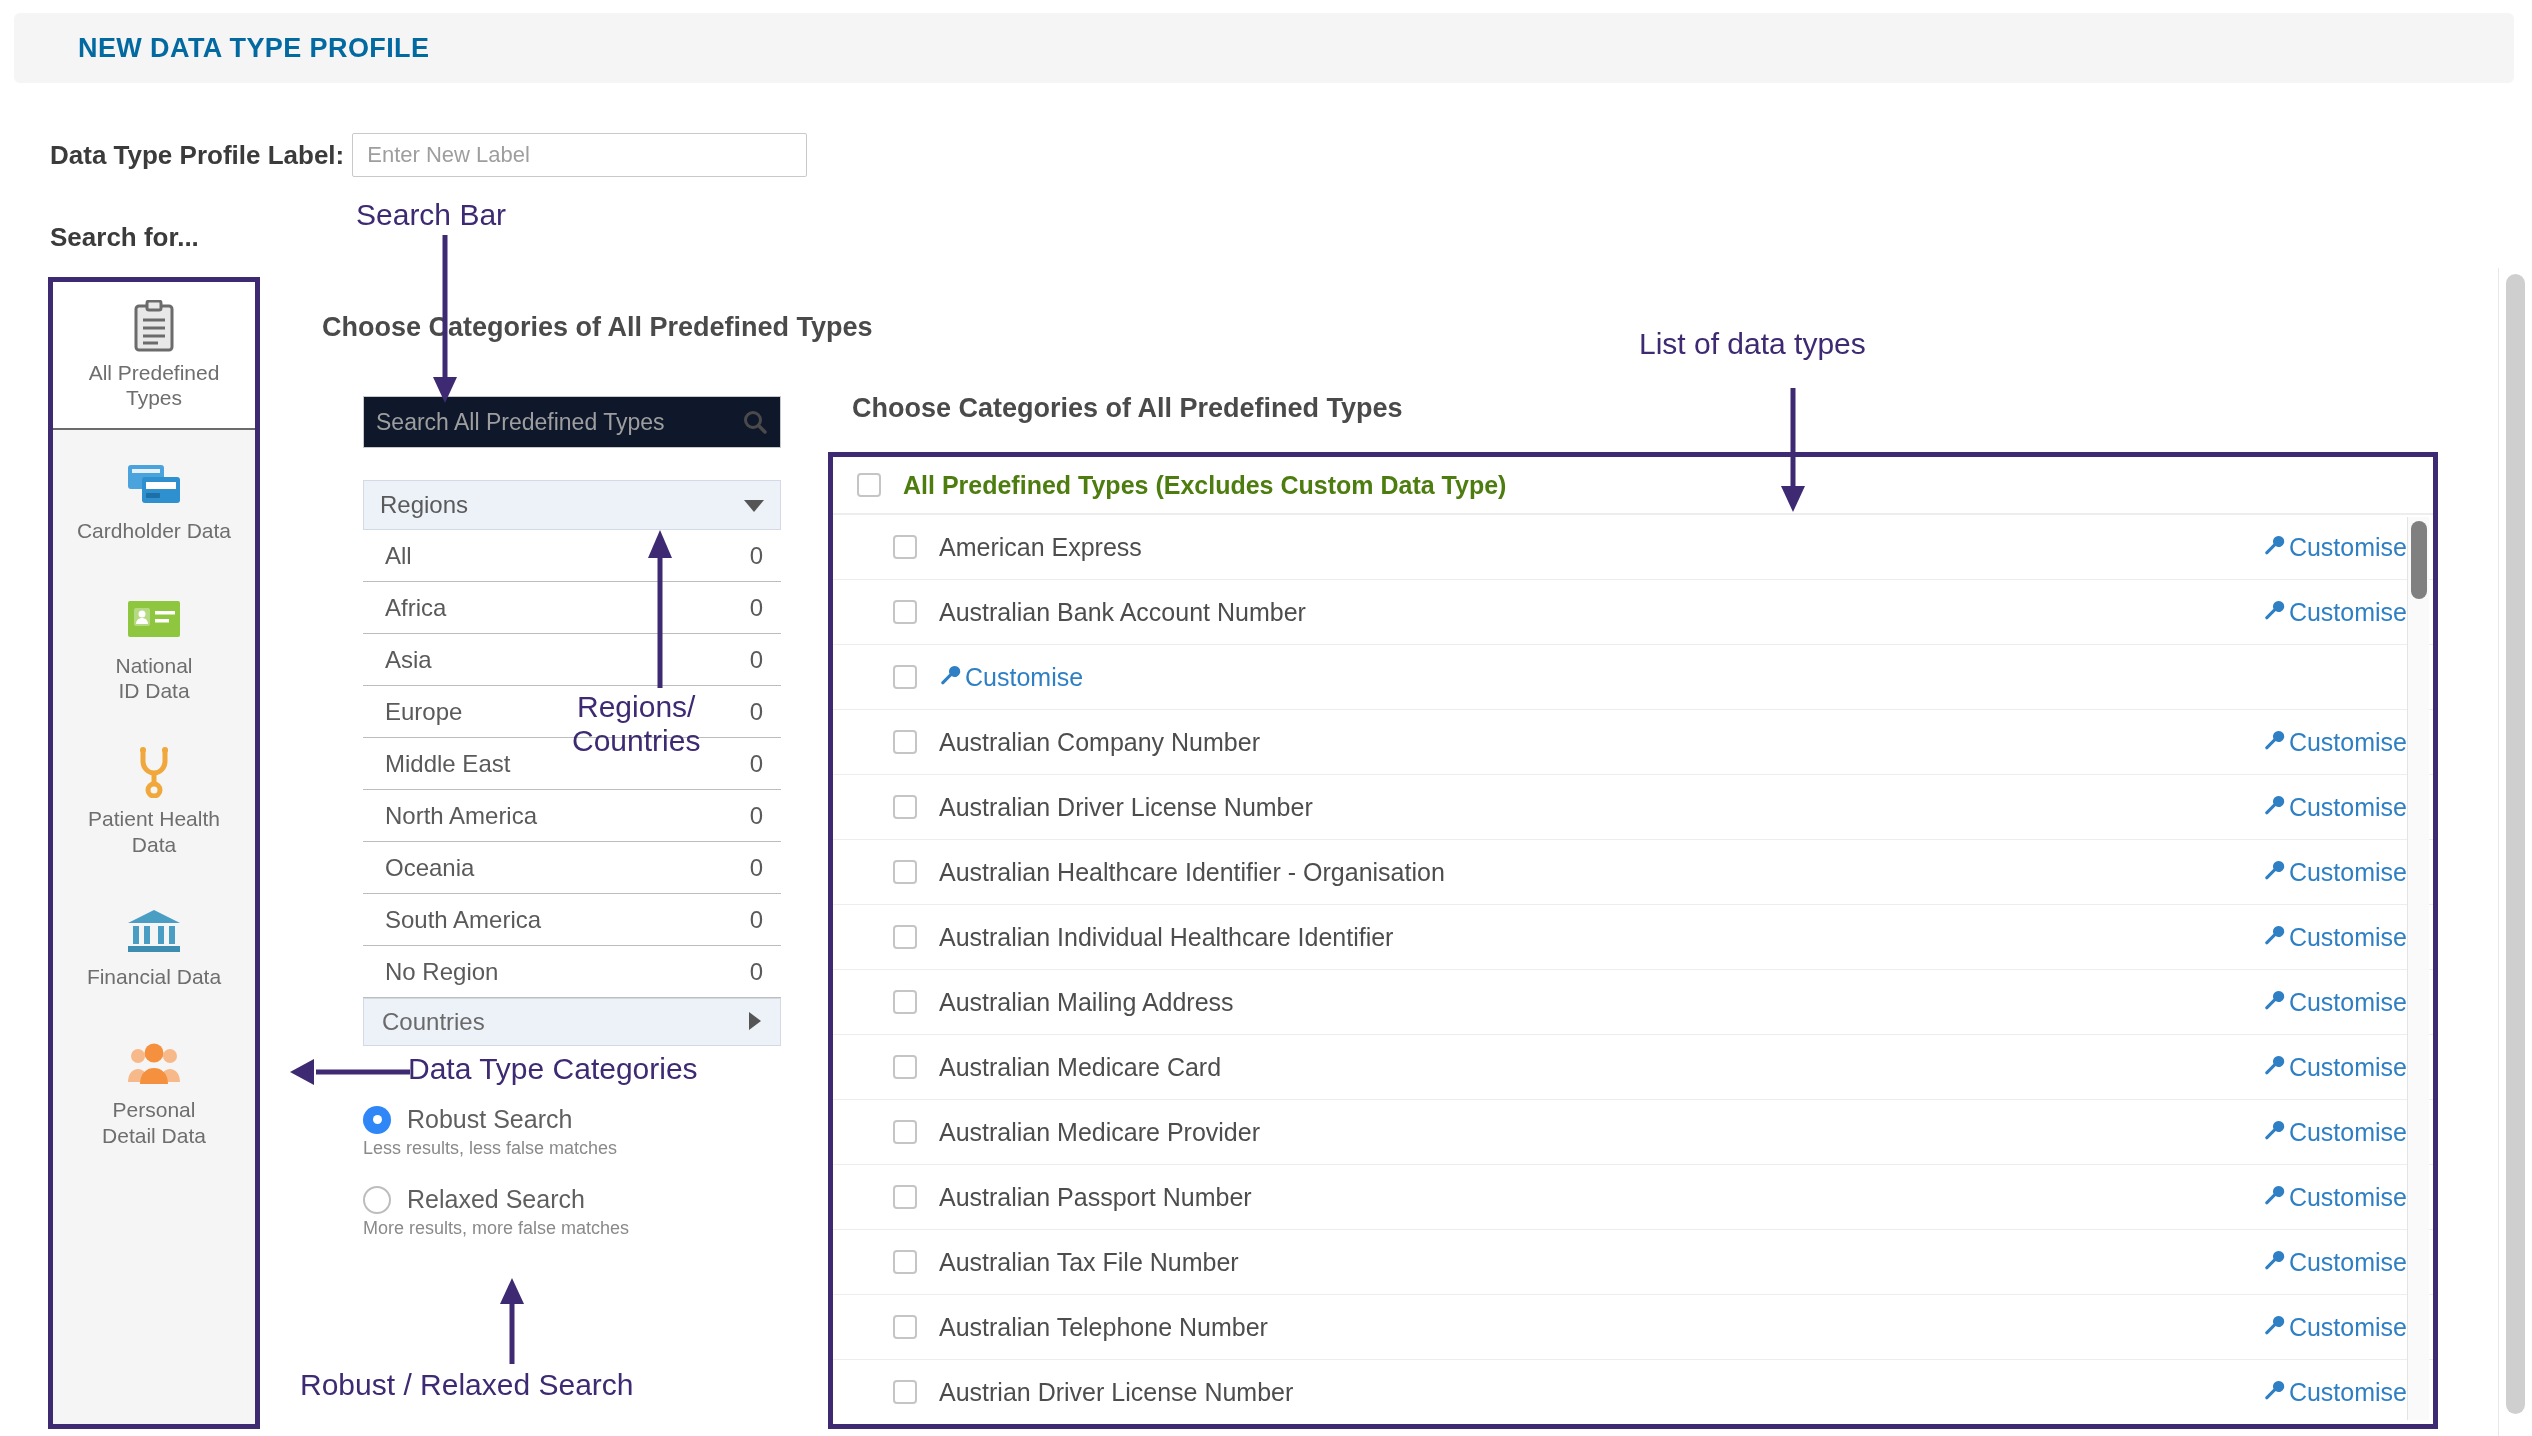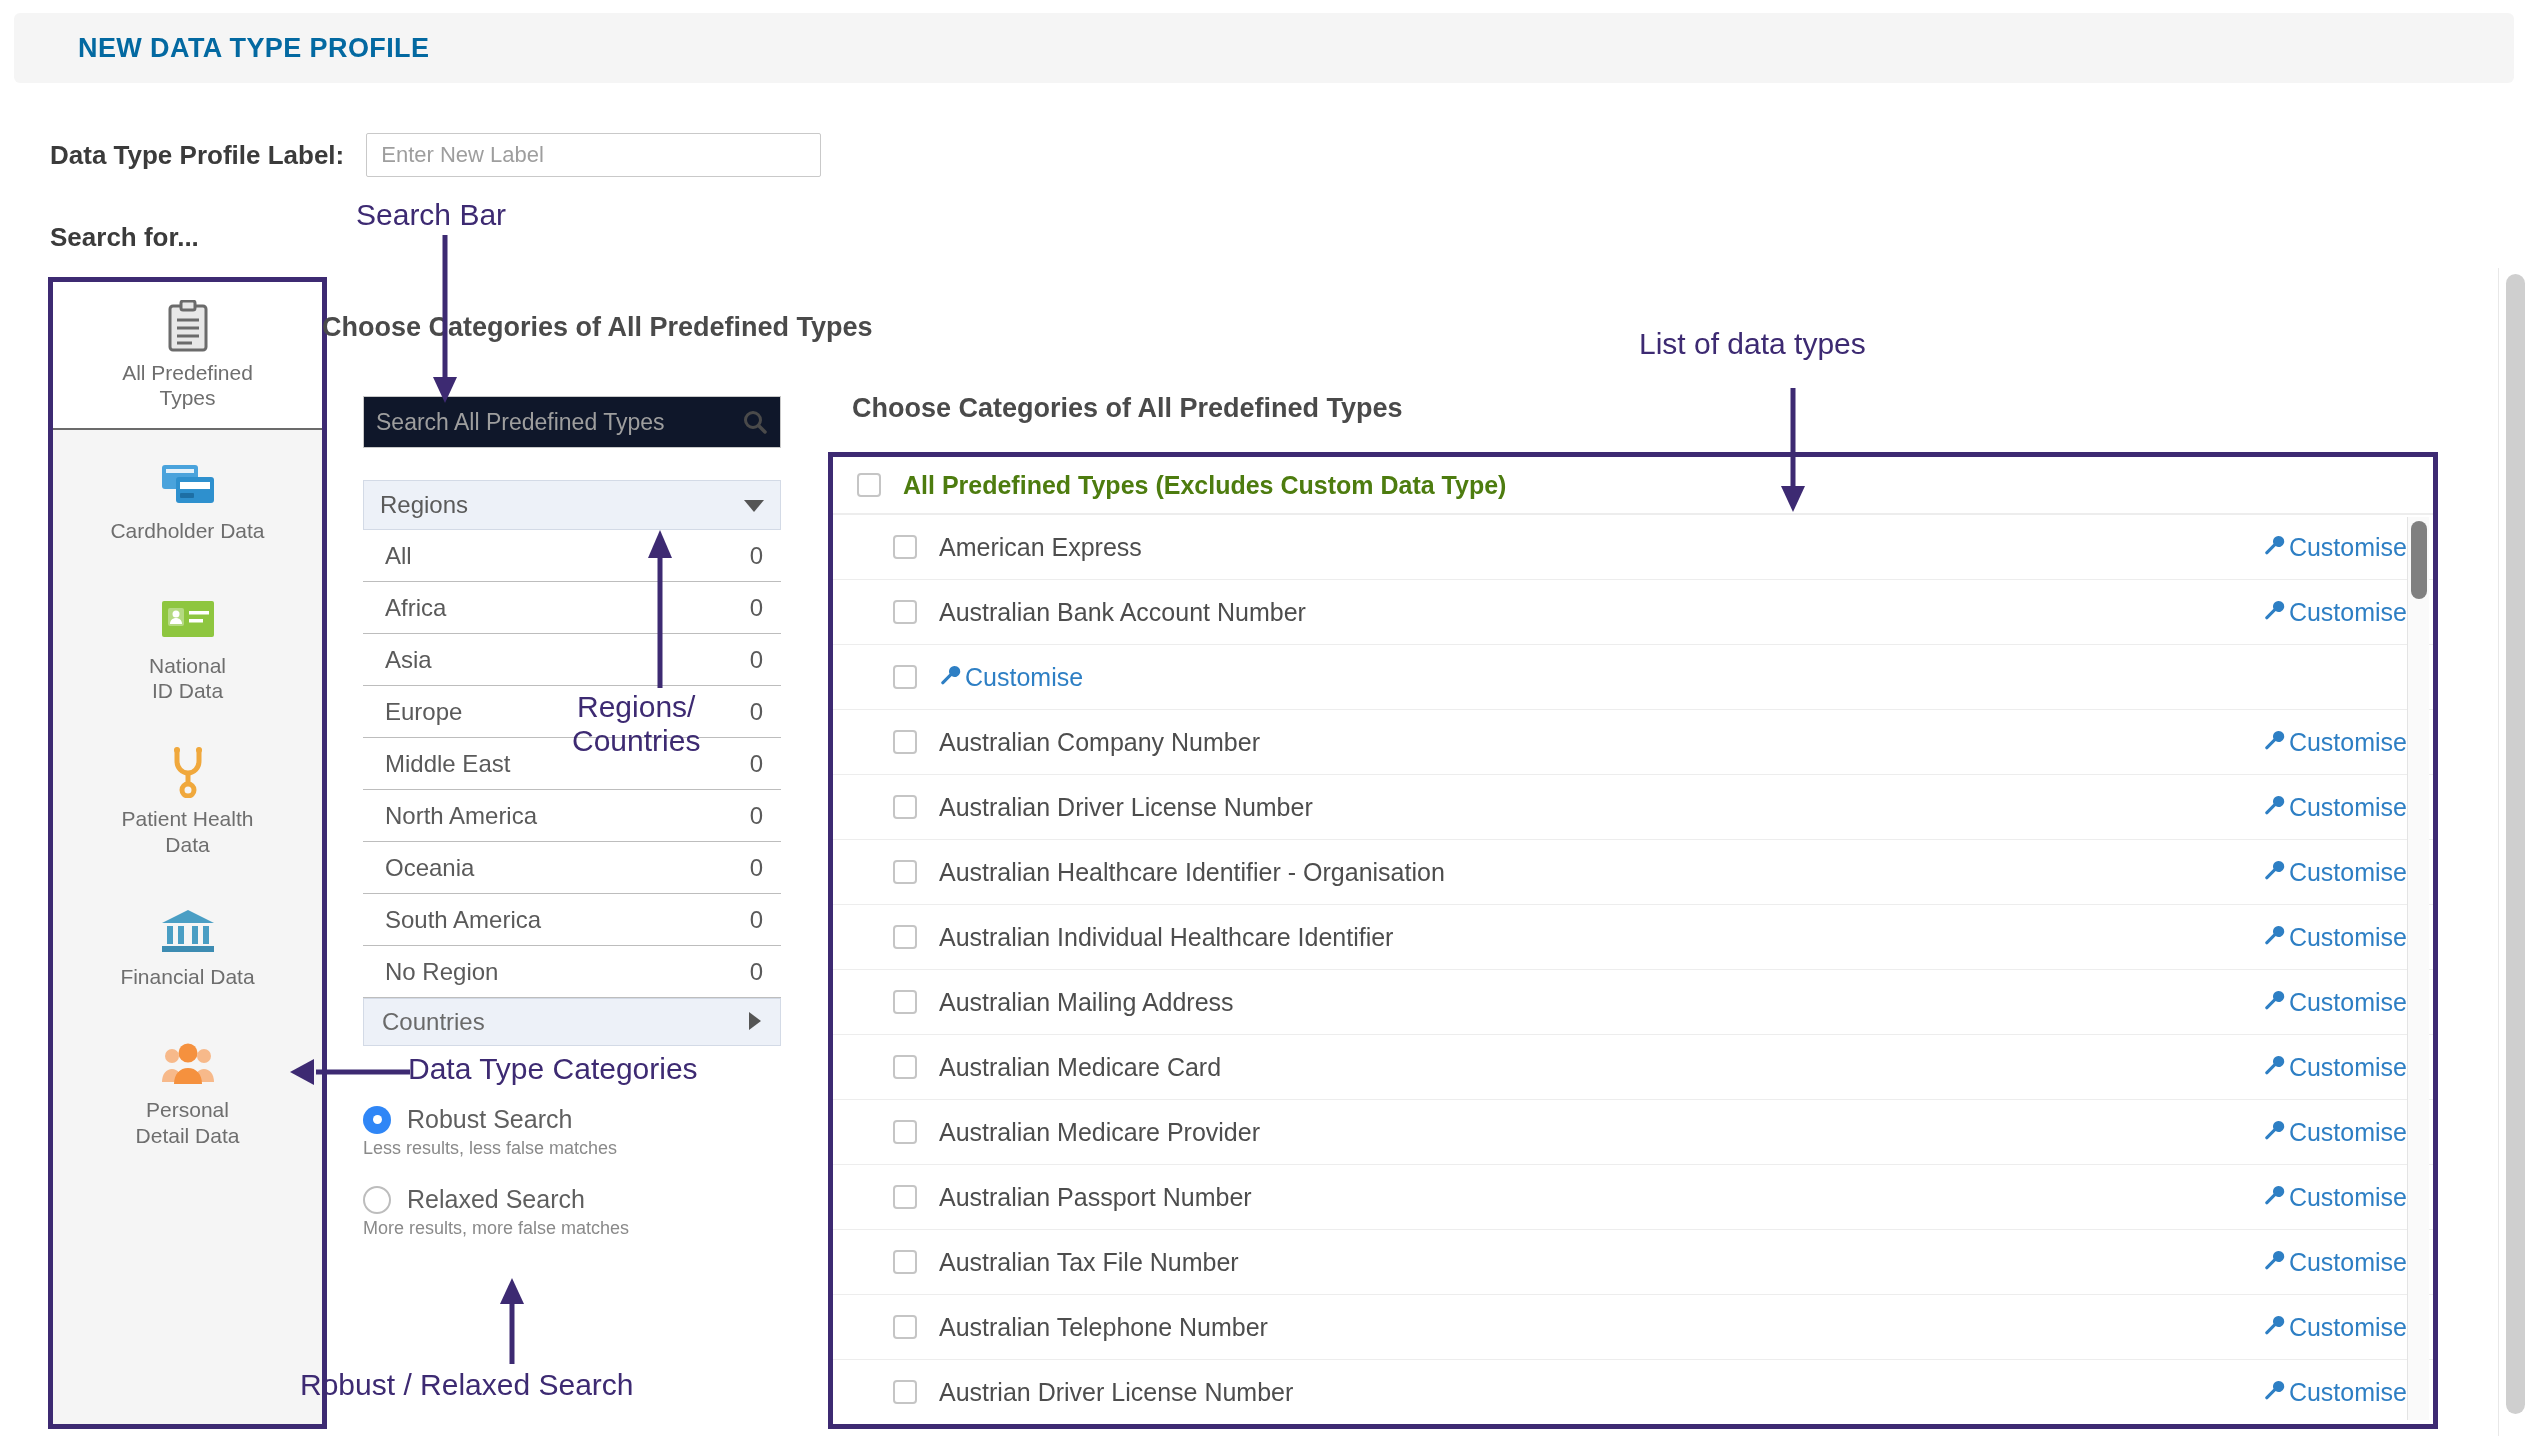--- a/index.html
+++ b/index.html
@@ -28,40 +28,40 @@
   
   #label-row {
     position:absolute; left:50px; top:133px;
     display:flex; align-items:center;
   }
   #profile-label-text {
     font-size:26px; font-weight:bold; color:#3b3b3b;
     white-space:nowrap;
   }
   #profile-label-input {
-    margin-left:22px;
+    margin-left:8px;
     width:455px; height:44px;
     border:1px solid #c9c9c9; background:#fff;
     font-size:22px; color:#9a9a9a;
     padding:0 14px;
     font-family:"Liberation Sans", sans-serif;
     border-radius:2px;
   }
   #profile-label-input::placeholder { color:#9e9e9e; }
 
   
   #search-for-text {
     position:absolute; left:50px; top:222px;
     font-size:26px; font-weight:bold; color:#3b3b3b;
   }
 
   
   #category-sidebar {
     position:absolute; left:48px; top:277px;
-    width:279px; height:1152px;
+    width:212px; height:1152px;
     border:5px solid #3d2a72;
     background:#f5f5f5;
     overflow:hidden;
   }
   .cat-item {
     width:100%;
     display:flex; flex-direction:column;
     align-items:center; justify-content:center;
     text-align:center;
     color:#6e6e6e;

